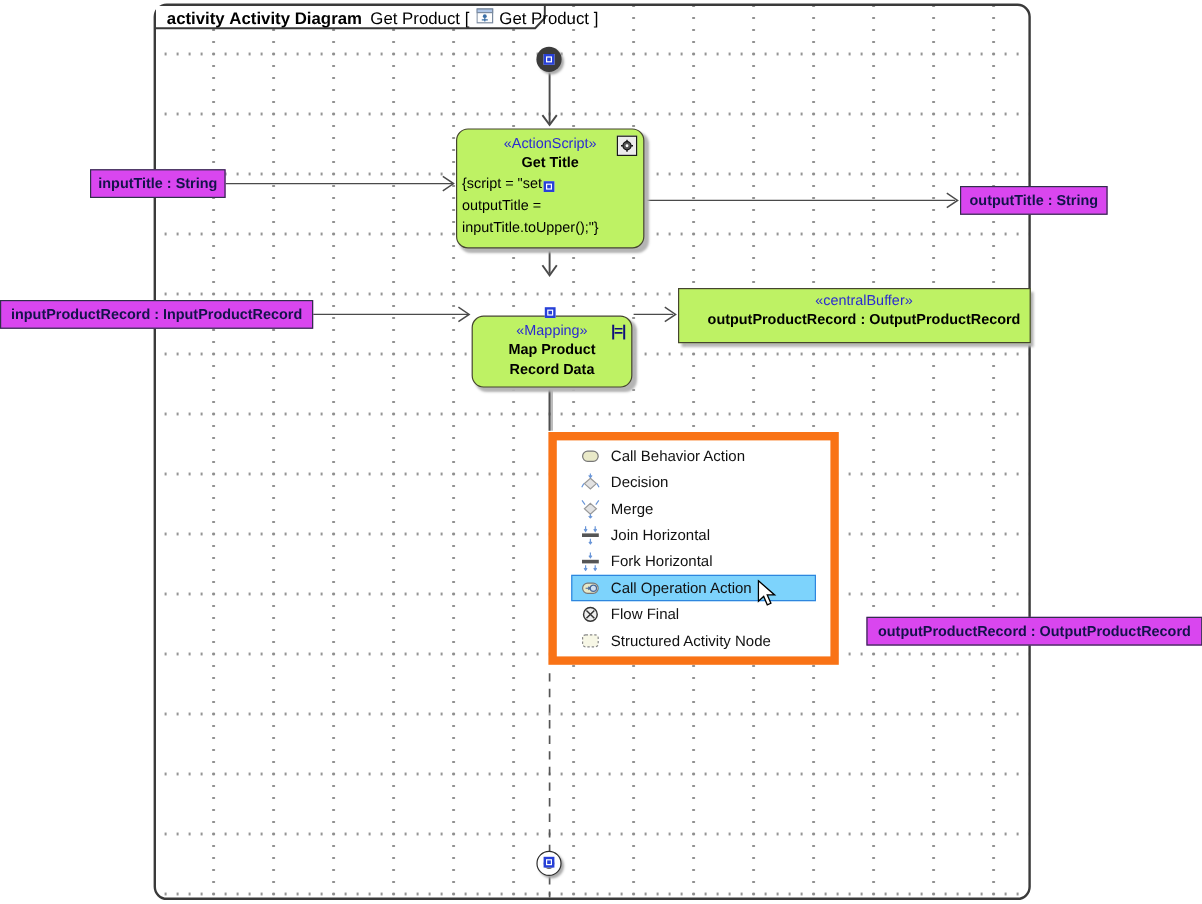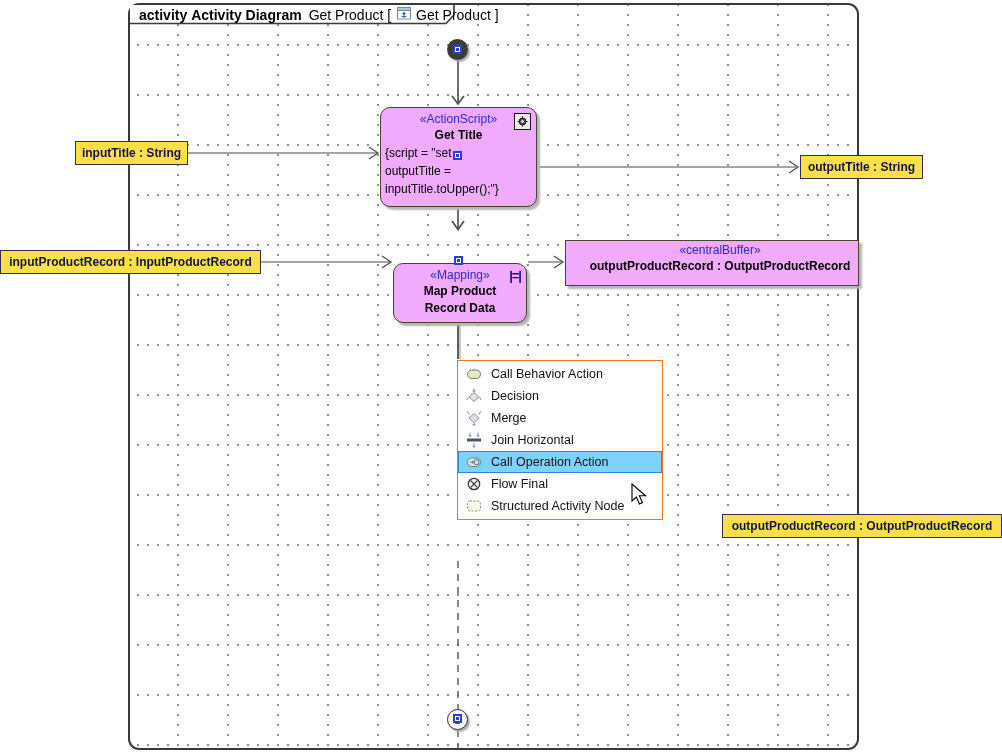--- a/index.html
+++ b/index.html
@@ -18,53 +18,53 @@
   
   .tab-bg{position:absolute;left:130px;top:5px;width:324px;height:19px;background:#fff;
           clip-path:polygon(0 0,100% 0,100% 58%,97.4% 100%,0 100%);}
   .tab-text{position:absolute;left:139px;top:6px;height:17px;display:flex;align-items:center;
             font-size:14px;color:#000;white-space:nowrap;}
   .tab-text b{font-weight:bold;margin-right:7px;}
   .tab-text .nm{margin-right:4px;}
   .tab-text .dicon{display:inline-block;margin:0 4px 0 2px;}
 
   
-  .node{position:absolute;background:#f0abfc;border:1.4px solid #45452f;
+  .node{position:absolute;background:#bef264;border:1.4px solid #45452f;
         box-shadow:3px 3px 2px #b4b4b4;font-size:12px;color:#000;text-align:center;}
   .rounded{border-radius:10px;}
   .stereo{color:#2b2bd0;line-height:15px;margin-top:4px;}
   .nname{font-weight:bold;line-height:17px;}
   .nbody{text-align:left;padding-left:4px;line-height:18px;}
   .corner{position:absolute;top:5px;right:5px;}
 
   .gearbox{width:15px;height:15px;border:1.4px solid #1a1a1a;background:#ececec;
            display:grid;place-items:center;}
   .mapicon{font-weight:bold;color:#10107a;font-size:13px;letter-spacing:-1px;line-height:13px;}
 
   
-  .pin{position:absolute;height:22px;line-height:22px;background:#fde047;
+  .pin{position:absolute;height:22px;line-height:22px;background:#d946ef;
        border:1px solid #30304a;color:#13134a;font-weight:bold;font-size:12px;
        text-align:center;white-space:nowrap;overflow:hidden;}
 
   
   .initial{position:absolute;left:447px;top:39px;width:21px;height:21px;border-radius:50%;
            background:#3b3b3b;box-shadow:2px 2px 2px #aaa;}
   .final-outer{position:absolute;left:447px;top:709px;width:19px;height:19px;border-radius:50%;
            background:#fff;border:1.6px solid #2e2e2e;box-shadow:2px 2px 2px #aaa;
            display:grid;place-items:center;}
   .final-inner{width:9px;height:9px;border-radius:50%;background:#2e2e2e;}
 
   
   .handle{position:absolute;width:9px;height:9px;background:#fff;border:2px solid #2740d8;
           box-sizing:border-box;display:grid;place-items:center;}
   .handle i{display:block;width:3px;height:3px;background:#2740d8;}
 
   
   .menu{position:absolute;left:457px;top:360px;width:204px;background:#fff;
-        border:1px solid #f97316;padding:2px 0;}
+        border:7px solid #f97316;padding:2px 12px;}
   .mrow{height:22px;display:flex;align-items:center;padding-left:7px;cursor:default;}
   .mrow .micon{width:17px;height:16px;margin-right:9px;flex:0 0 17px;display:grid;place-items:center;}
   .mrow .mlabel{font-size:12.5px;color:#111;white-space:nowrap;}
   .mrow.hl{background:#7dd3fc;outline:1px solid #2e86de;outline-offset:-1px;}
 
   svg.overlay{position:absolute;left:0;top:0;pointer-events:none;}
   .cursor{position:absolute;left:631px;top:483px;}
 </style>
 </head>
 <body>
@@ -202,20 +202,31 @@
       <span class="micon">
         <svg width="16" height="16">
           <path d="M4 0.5 V4.5 M2.8 3 L4 4.8 L5.2 3" fill="none" stroke="#6a96d8"></path>
           <path d="M12 0.5 V4.5 M10.8 3 L12 4.8 L13.2 3" fill="none" stroke="#6a96d8"></path>
           <rect x="1" y="6.5" width="14" height="3" fill="#555"></rect>
           <path d="M8 11 V15 M6.8 13.5 L8 15.3 L9.2 13.5" fill="none" stroke="#6a96d8"></path>
         </svg>
       </span>
       <span class="mlabel">Join Horizontal</span>
     </div>
+    <div class="mrow">
+      <span class="micon">
+        <svg width="16" height="16">
+          <path d="M8 0.5 V4.5 M6.8 3 L8 4.8 L9.2 3" fill="none" stroke="#6a96d8"></path>
+          <rect x="1" y="6.5" width="14" height="3" fill="#555"></rect>
+          <path d="M4 11 V15 M2.8 13.5 L4 15.3 L5.2 13.5" fill="none" stroke="#6a96d8"></path>
+          <path d="M12 11 V15 M10.8 13.5 L12 15.3 L13.2 13.5" fill="none" stroke="#6a96d8"></path>
+        </svg>
+      </span>
+      <span class="mlabel">Fork Horizontal</span>
+    </div>
     <div class="mrow hl">
       <span class="micon">
         <svg width="16" height="16">
           <rect x="1.5" y="4" width="13" height="8.5" rx="4.2" fill="#e9e9c8" stroke="#777"></rect>
           <path d="M4 8.2 H7.5 M6.3 7 L7.8 8.2 L6.3 9.4" fill="none" stroke="#46689a"></path>
           <circle cx="10.5" cy="8.2" r="2.6" fill="#cfe0f2" stroke="#46689a"></circle>
         </svg>
       </span>
       <span class="mlabel">Call Operation Action</span>
     </div>

